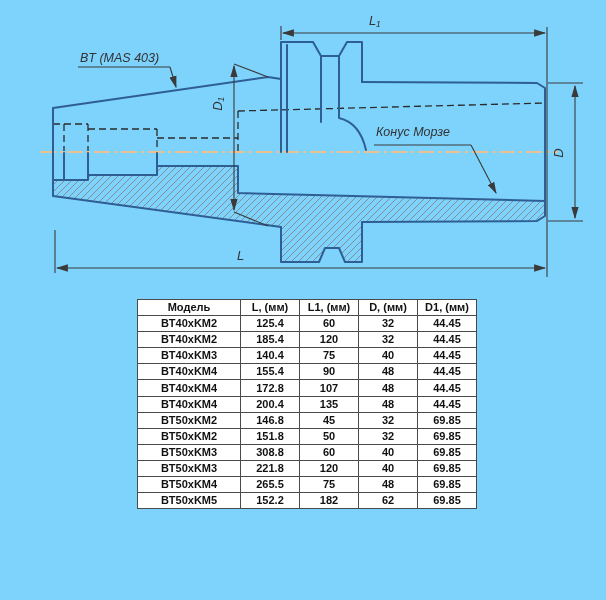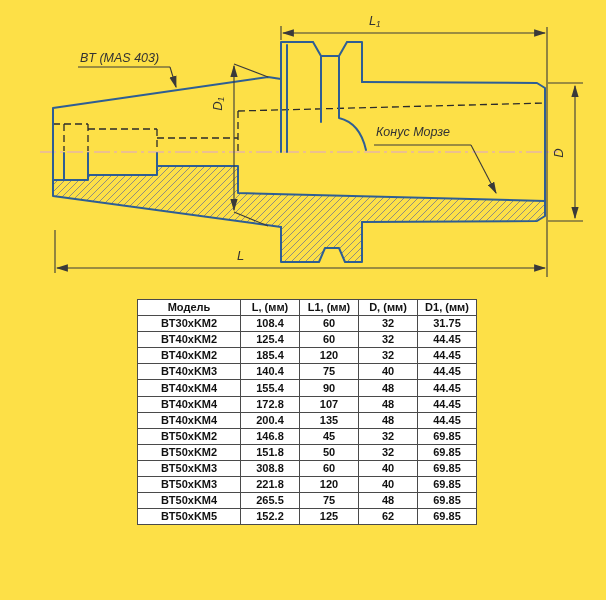--- a/index.html
+++ b/index.html
@@ -1,16 +1,16 @@
 <!DOCTYPE html>
 <html><head>
 <meta charset="utf-8">
 <style>
   html,body{margin:0;padding:0;background:#fdfdfd;}
-  #page{position:relative;width:606px;height:600px;background:#fde047;overflow:hidden;
+  #page{position:relative;width:606px;height:600px;background:#7dd3fc;overflow:hidden;
         font-family:"Liberation Sans",sans-serif;}
   #drawing{position:absolute;left:0;top:0;}
   .lbl{font-family:"Liberation Sans",sans-serif;font-style:italic;font-size:13px;fill:#333;}
   .lbl-sm{font-family:"Liberation Sans",sans-serif;font-style:italic;font-size:12.5px;fill:#333;}
   #spec-table{position:absolute;left:137px;top:299px;border-collapse:collapse;table-layout:fixed;
               background:#fff;font-family:"Liberation Sans",sans-serif;}
   #spec-table th,#spec-table td{border:1px solid #4a4a4a;text-align:center;vertical-align:middle;
               font-weight:bold;font-size:11px;color:#111;height:15.1px;padding:0 2px;line-height:15px;
               white-space:nowrap;overflow:hidden;}
   #spec-table col.c-model{width:103px;}
@@ -99,27 +99,20 @@
       <tr>
         <th>Модель</th>
         <th>L, (мм)</th>
         <th>L1, (мм)</th>
         <th>D, (мм)</th>
         <th>D1, (мм)</th>
       </tr>
     </thead>
     <tbody>
         <tr>
-          <td>BT30xKM2</td>
-          <td>108.4</td>
-          <td>60</td>
-          <td>32</td>
-          <td>31.75</td>
-        </tr>
-        <tr>
           <td>BT40xKM2</td>
           <td>125.4</td>
           <td>60</td>
           <td>32</td>
           <td>44.45</td>
         </tr>
         <tr>
           <td>BT40xKM2</td>
           <td>185.4</td>
           <td>120</td>
@@ -185,20 +178,20 @@
         <tr>
           <td>BT50xKM4</td>
           <td>265.5</td>
           <td>75</td>
           <td>48</td>
           <td>69.85</td>
         </tr>
         <tr>
           <td>BT50xKM5</td>
           <td>152.2</td>
-          <td>125</td>
+          <td>182</td>
           <td>62</td>
           <td>69.85</td>
         </tr>
       </tbody>
   </table>
 
 </div>
 
 </body></html>

